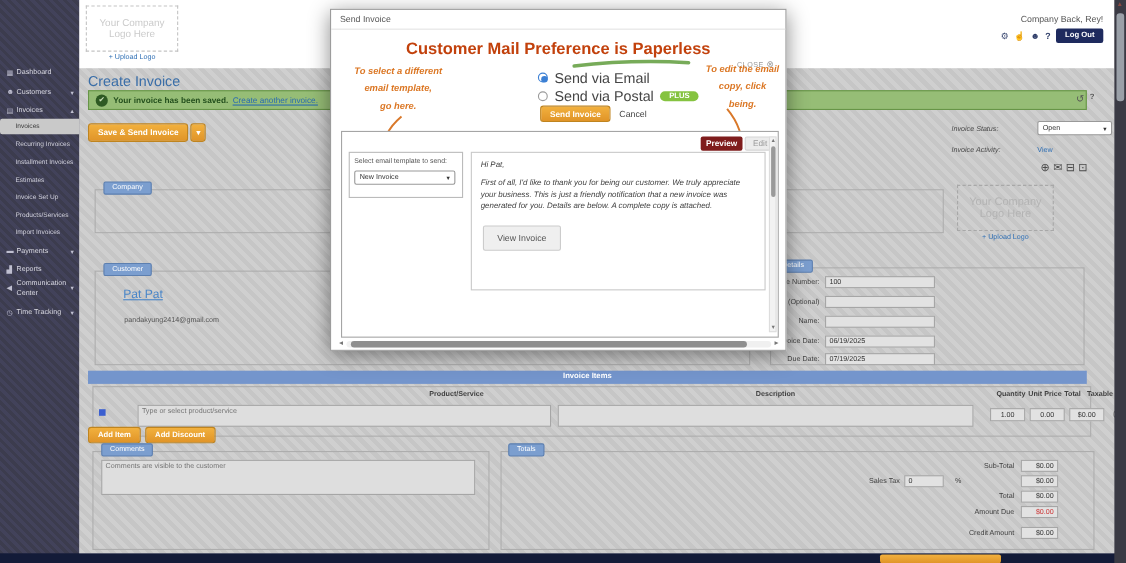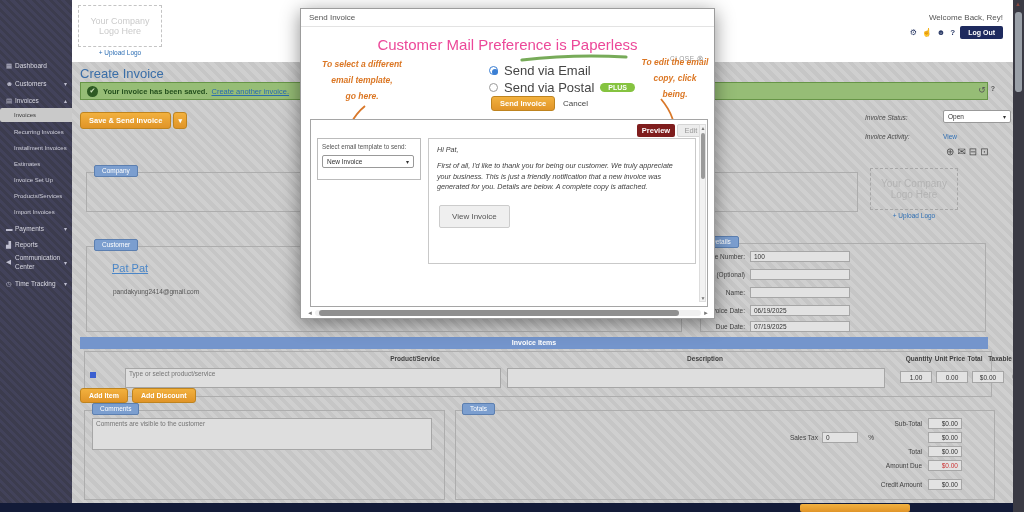--- a/index.html
+++ b/index.html
@@ -77,21 +77,21 @@
   .pagescroll .arrow { position:absolute; left:2px; top:1px; font-size:6px; color:#8a4a42; }
   .pagescroll .thumb { position:absolute; left:2px; top:12px; width:7px; height:80px; background:#9aa0a8; border-radius:3px; }
 
   
   .modal { left:300px; top:8px; width:415px; height:311px; background:#fff; border:1px solid #9c9c9c;
     box-shadow:0 4px 18px rgba(0,0,0,.45); z-index:100; }
   .m-title { position:absolute; left:8px; top:4px; font-size:8px; color:#555; }
   .m-sep { position:absolute; left:0; top:17px; width:100%; border-top:1px solid #e3e3e3; }
   .m-close { position:absolute; right:10px; top:45px; font-size:6.5px; color:#9a9a9a; letter-spacing:.5px; cursor:pointer; }
   .m-close .x { font-size:8px; }
-  .m-head { position:absolute; left:0; top:27px; width:100%; text-align:center; font-size:15px; font-weight:normal; color:#ec4899; }
+  .m-head { position:absolute; left:0; top:27px; width:100%; text-align:center; font-size:15px; font-weight:bold; color:#c2410c; }
   .annot { position:absolute; font-size:8.5px; font-style:italic; font-weight:bold; color:#db7623;
     line-height:1.9; text-align:center; }
   .radio-row { position:absolute; display:flex; align-items:center; gap:6px; }
   .radio-lg { width:9px; height:9px; border-radius:50%; border:1px solid #9a9a9a; background:#fff; position:relative; }
   .radio-lg.sel { border-color:#3b7fd4; }
   .radio-lg.sel::after { content:""; position:absolute; left:1.5px; top:1.5px; width:6px; height:6px; border-radius:50%; background:#3b7fd4; }
   .radio-txt { font-size:13px; color:#454545; }
   .plus-badge { background:#85c340; color:#fff; font-size:7px; font-weight:bold; padding:1px 8px; border-radius:7px; }
   .m-send { position:absolute; left:190px; top:87px; height:15px; font-size:7.5px; padding:0 8px; }
   .m-cancel { position:absolute; left:262px; top:90px; font-size:8px; color:#444; cursor:pointer; }
@@ -178,21 +178,21 @@
       <span>Time Tracking</span>
       <span class="chev">▾</span>
     </div>
   </div>
 
   <div class="abs topbar">
     <div class="logo-box">
       <span>Your Company Logo Here</span>
     </div>
     <div class="upload-link">+ Upload Logo</div>
-    <div class="welcome">Welcome Back, Rey!</div>
+    <div class="welcome">Company Back, Rey!</div>
     <div class="top-icons">
       <span class="tic">⚙</span>
       <span class="tic">☝</span>
       <span class="tic">☻</span>
       <span class="tic" style="font-weight:bold">?</span>
       <span class="logout-btn">Log Out</span>
     </div>
   </div>
 
   <div class="abs content">

